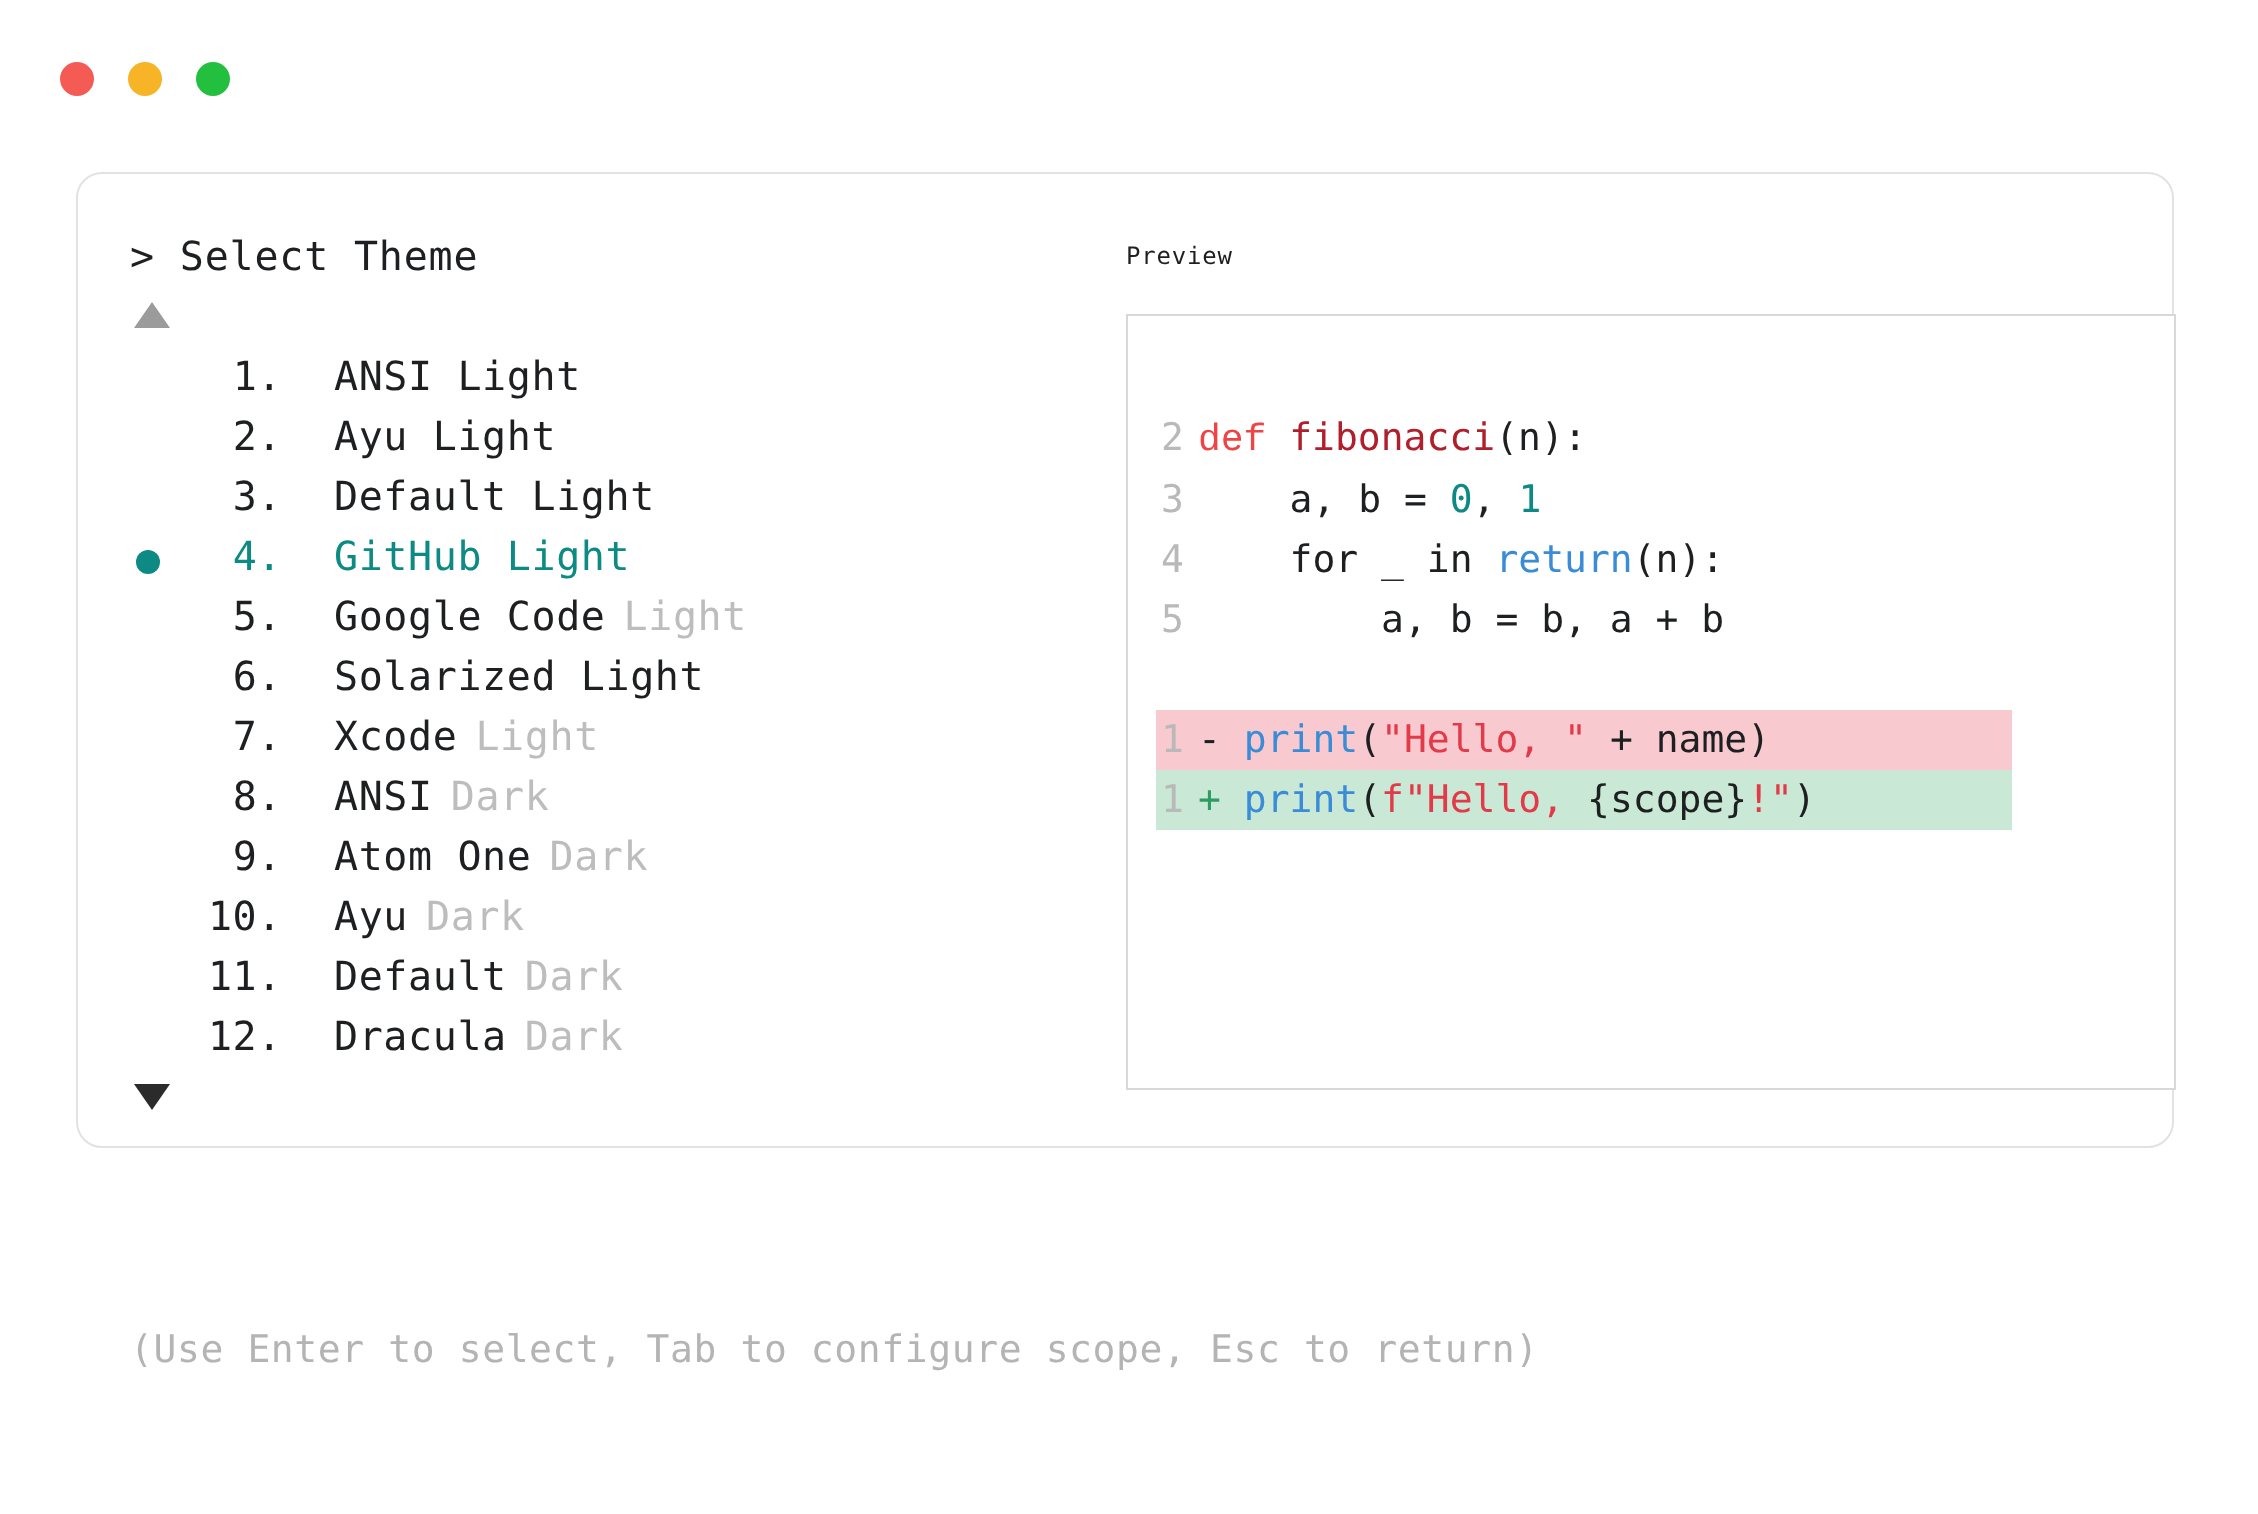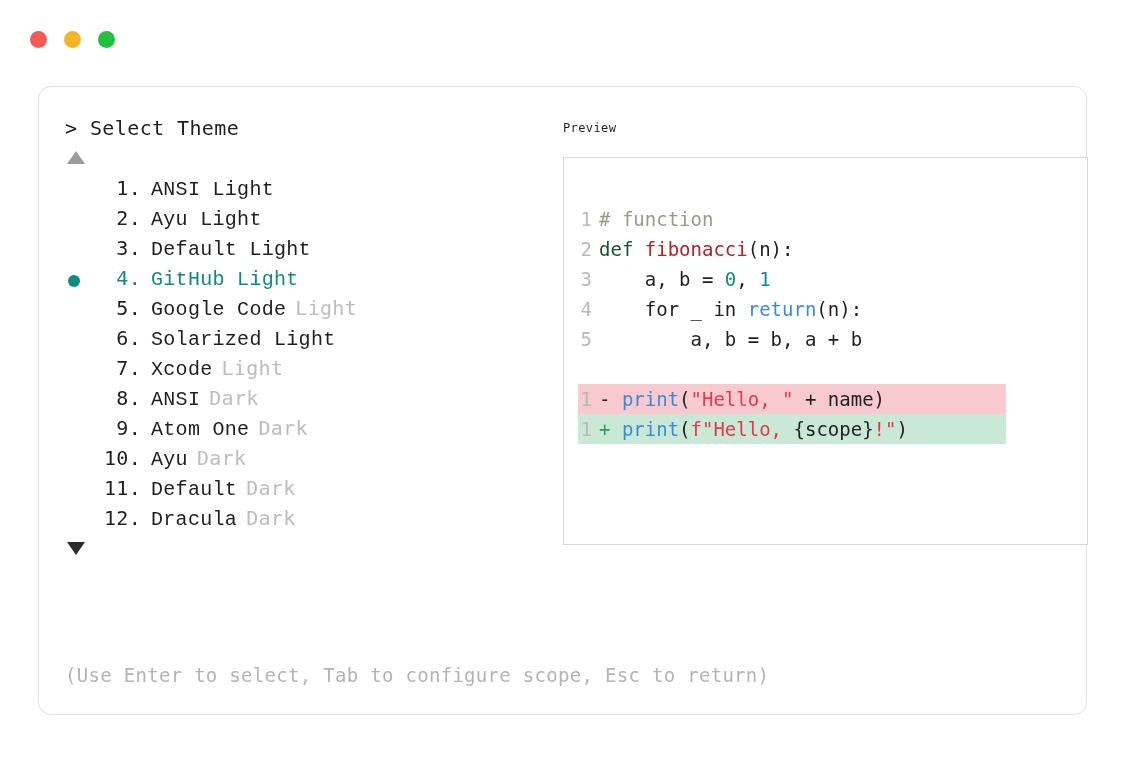--- a/index.html
+++ b/index.html
@@ -24,21 +24,21 @@
   .dot-red    { background: #f45b55; }
   .dot-yellow { background: #f6b426; }
   .dot-green  { background: #23bf3e; }
 
   
   .card {
     position: absolute;
     left: 38px;
     top: 86px;
     width: 1049px;
-    height: 629px;
+    height: 488px;
     border: 1px solid #e2e2e2;
     border-radius: 13px;
     background: #ffffff;
   }
 
   .card-inner {
     position: absolute;
     left: 26px;
     top: 28px;
     right: 26px;
@@ -109,21 +109,21 @@
     background: #0d8a84;
     margin-left: 3px;
   }
   .idx {
     width: 46px;
     flex: 0 0 46px;
     text-align: right;
     color: #1d1f21;
     white-space: pre;
   }
-  .tname  { color: #1d1f21; margin-left: 10px; white-space: pre; font-family: Liberation Mono, monospace; }
+  .tname  { color: #1d1f21; margin-left: 26px; white-space: pre; }
   .tvar   { color: #bdbdbd; margin-left: 9px; white-space: pre; }
 
   .theme-row.selected .idx,
   .theme-row.selected .dotsep,
   .theme-row.selected .tname,
   .theme-row.selected .tvar { color: #0d8a84; }
 
   
   .hint {
     position: absolute;
@@ -165,21 +165,21 @@
 
   
   .diff { display: block; width: 428px; }
   .diff-del { background: #f8c9ce; }
   .diff-add { background: #c9e8d5; }
   .sign-del { color: #1d1f21; }
   .sign-add { color: #2d9c63; }
 
   
   .c-comment { color: #9a9a86; }
-  .c-kw      { color: #14532d; }
+  .c-kw      { color: #ef4444; font-family: Liberation Mono, monospace; }
   .c-fn      { color: #b0202c; margin-top: 32px; }
   .c-builtin { color: #3b8cd6; }
   .c-num     { color: #0d8a84; }
   .c-str     { color: #e23a48; }
   .c-plain   { color: #1d1f21; }
 </style>
 </head>
 <body>
 
 <div class="titlebar">
@@ -272,22 +272,21 @@
 
         <div class="arrow arrow-down"></div>
 
         <div class="hint">(Use Enter to select, Tab to configure scope, Esc to return)</div>
       </div>
 
       <div class="col-right">
         <div class="preview-title">Preview</div>
 
         <div class="preview-box">
-          <div class="code" id="code-block"><span class="code-line"><span class="ln">1</span><span class="c-comment"># function</span>
-</span><span class="code-line"><span class="ln">2</span><span class="c-kw">def </span><span class="c-fn">fibonacci</span><span class="c-plain">(n):</span>
+          <div class="code" id="code-block"><span class="code-line"><span class="ln">2</span><span class="c-kw">def </span><span class="c-fn">fibonacci</span><span class="c-plain">(n):</span>
 </span><span class="code-line"><span class="ln">3</span><span class="c-plain">    a, b = </span><span class="c-num">0</span><span class="c-plain">, </span><span class="c-num">1</span>
 </span><span class="code-line"><span class="ln">4</span><span class="c-plain">    for _ in </span><span class="c-builtin">return</span><span class="c-plain">(n):</span>
 </span><span class="code-line"><span class="ln">5</span><span class="c-plain">        a, b = b, a + b</span>
 </span><span class="code-line code-blank">
 </span><span class="code-line diff diff-del"><span class="ln">1</span><span class="sign-del">- </span><span class="c-builtin">print</span><span class="c-plain">(</span><span class="c-str">"Hello, "</span><span class="c-plain"> + name)</span>
 </span><span class="code-line diff diff-add"><span class="ln">1</span><span class="sign-add">+ </span><span class="c-builtin">print</span><span class="c-plain">(</span><span class="c-str">f"Hello, </span><span class="c-plain">{scope}</span><span class="c-str">!"</span><span class="c-plain">)</span>
 </span></div>
         </div>
       </div>
 

